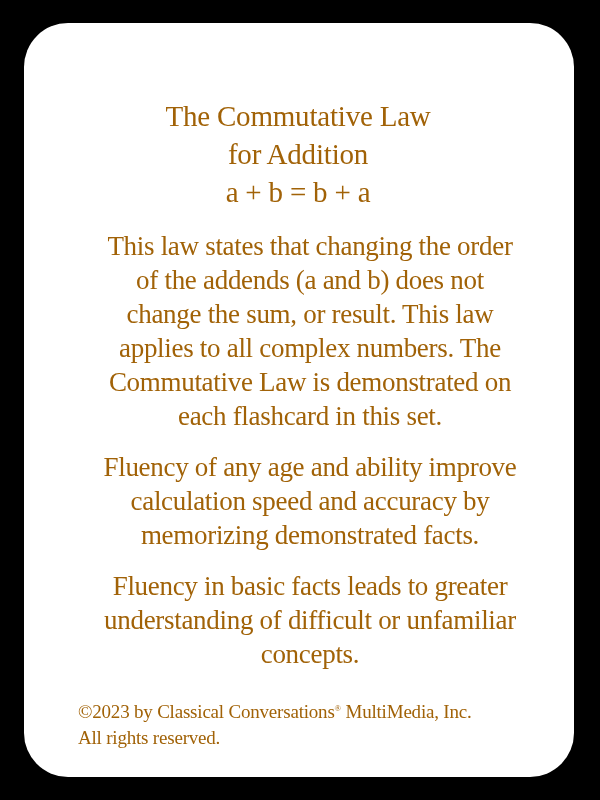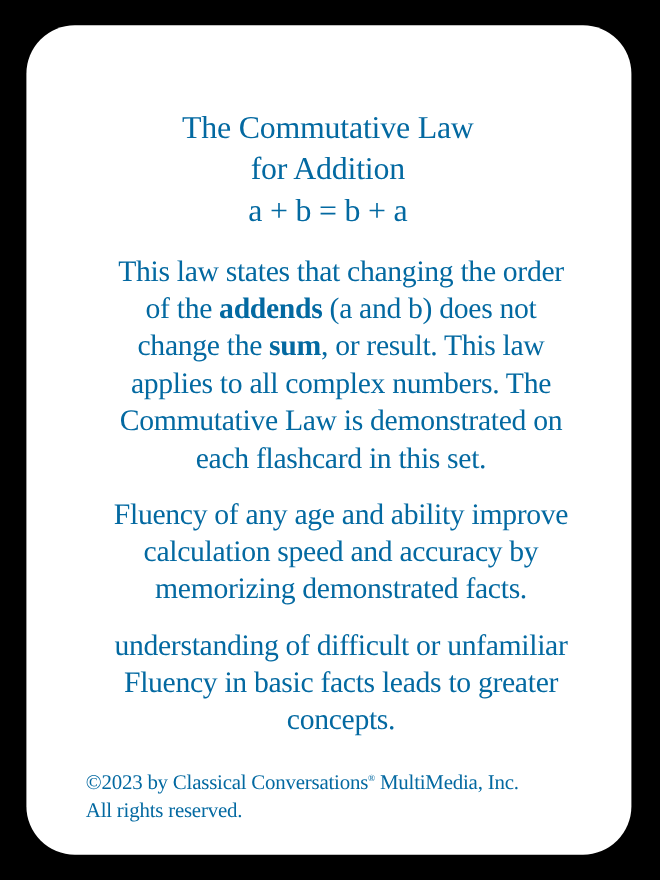--- a/index.html
+++ b/index.html
@@ -19,21 +19,21 @@
   }
   .card {
     position: absolute;
     left: 24px;
     top: 23px;
     width: 550px;
     height: 754px;
     background: #ffffff;
     border-radius: 44px;
     box-sizing: border-box;
-    color: #0369a1;
+    color: #a16207;
   }
   .card-inner {
     position: absolute;
     left: 50px;
     right: 28px;
     top: 0;
     bottom: 0;
   }
   .title {
     margin-top: 74px;
@@ -47,21 +47,21 @@
   .body-text {
     margin-top: 18px;
     font-size: 27px;
     line-height: 34px;
     letter-spacing: -0.3px;
     text-align: center;
   }
   .paragraph { margin-top: 17px; }
   .paragraph:first-child { margin-top: 0; }
   .line { white-space: nowrap; }
-  .bold { font-weight: bold; }
+  .bold { font-weight: normal; }
   .sup {
     font-size: 0.45em;
     vertical-align: super;
     line-height: 0;
   }
   .footer {
     position: absolute;
     left: 4px;
     bottom: 26px;
     font-size: 19px;
@@ -90,22 +90,22 @@
             <div class="line"><span>applies to all complex numbers. The</span></div>
             <div class="line"><span>Commutative Law is demonstrated on</span></div>
             <div class="line"><span>each flashcard in this set.</span></div>
           </div>
         <div class="paragraph">
             <div class="line"><span>Fluency of any age and ability improve</span></div>
             <div class="line"><span>calculation speed and accuracy by</span></div>
             <div class="line"><span>memorizing demonstrated facts.</span></div>
           </div>
         <div class="paragraph">
+            <div class="line"><span>Fluency in basic facts leads to greater</span></div>
             <div class="line"><span>understanding of difficult or unfamiliar</span></div>
-            <div class="line"><span>Fluency in basic facts leads to greater</span></div>
             <div class="line"><span>concepts.</span></div>
           </div>
       </div>
 
       <div class="footer">
           <div class="line"><span>©2023 by Classical Conversations</span><span class="sup">®</span><span> MultiMedia, Inc.</span></div>
           <div class="line"><span>All rights reserved.</span></div>
         </div>
 
     </div>

